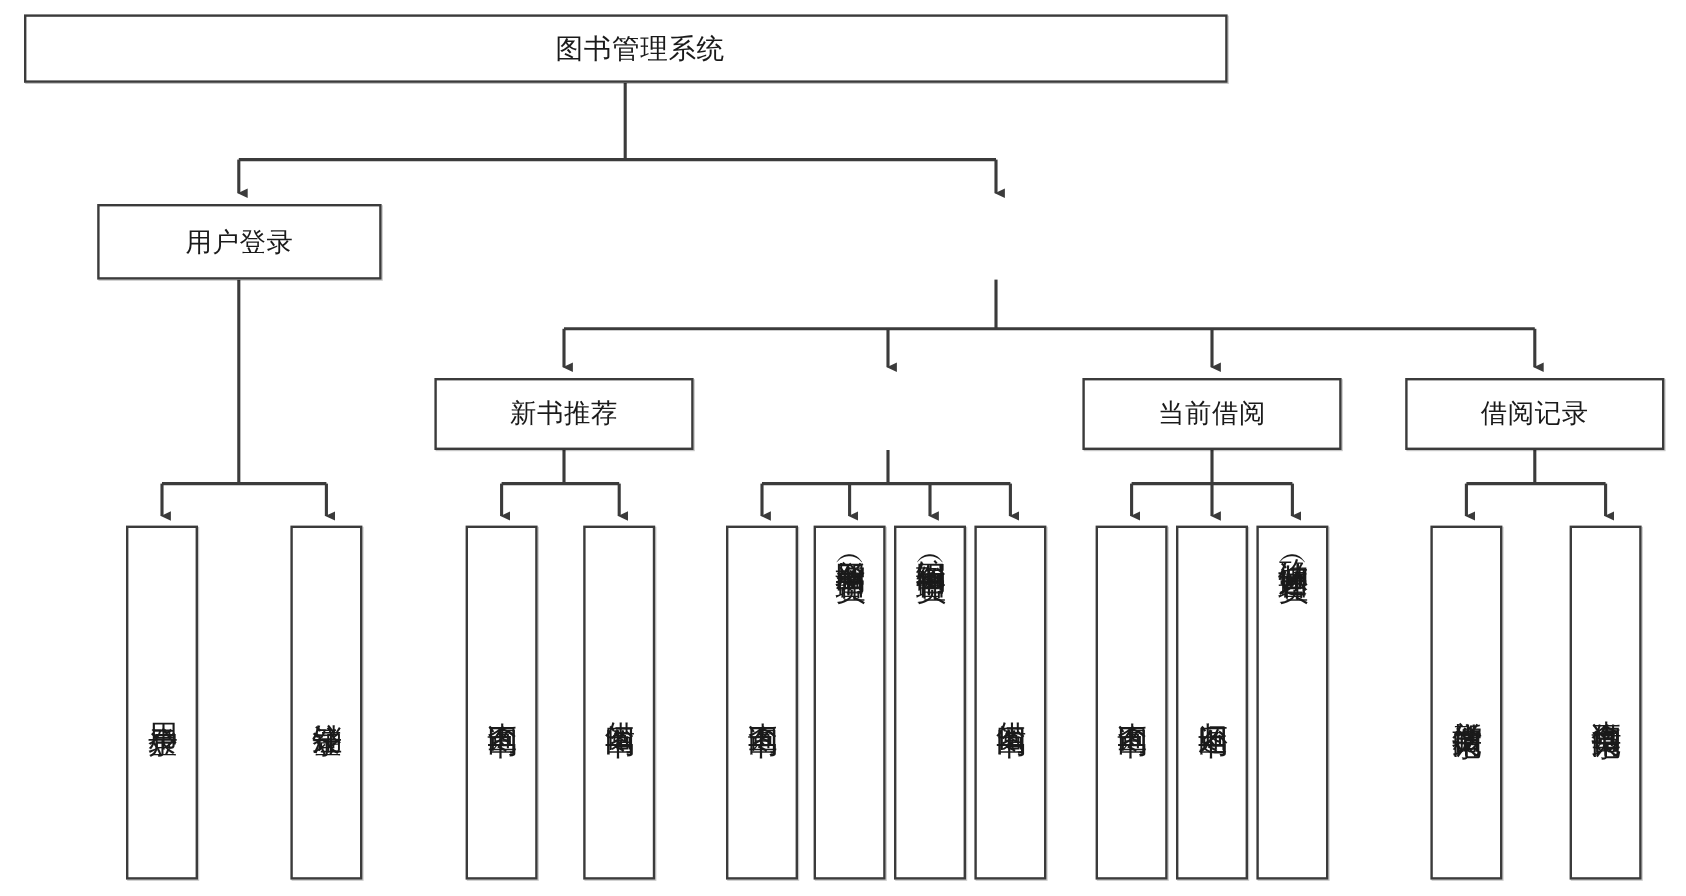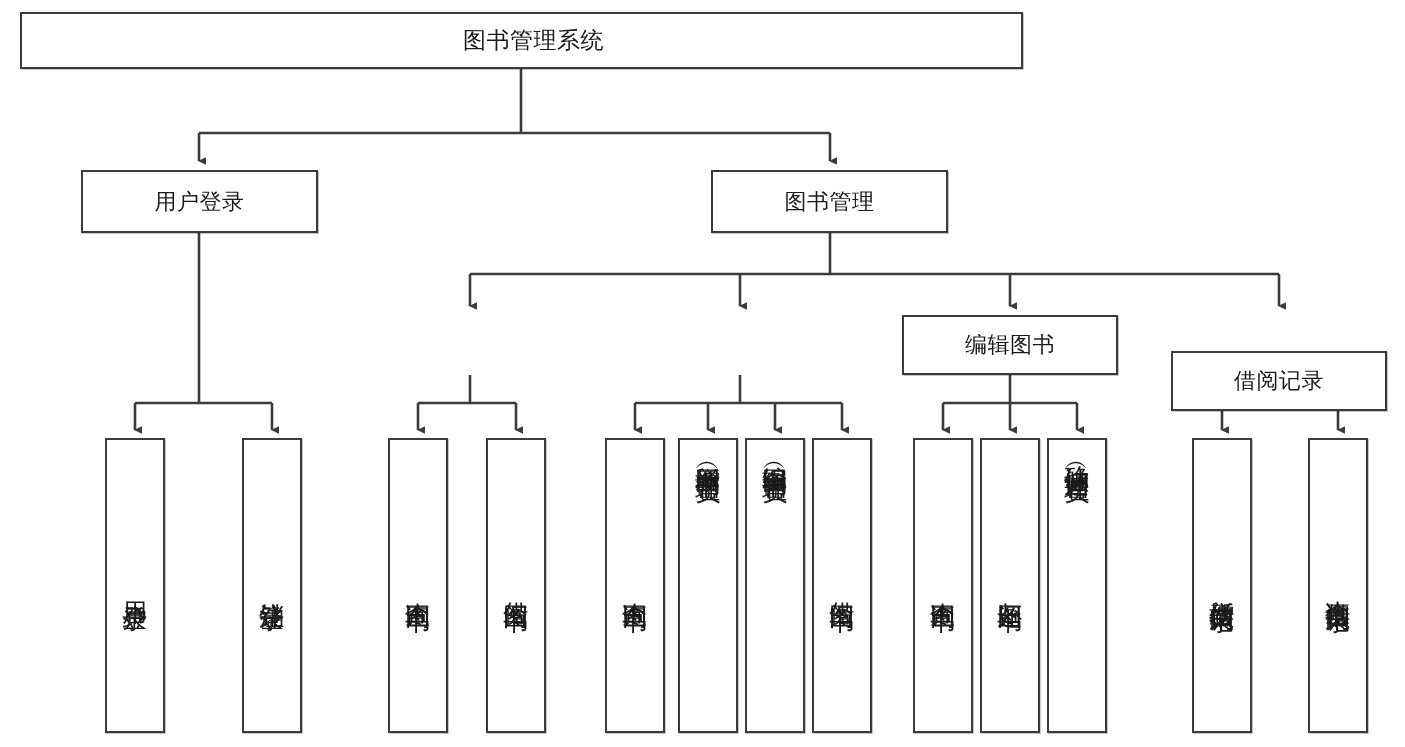--- a/index.html
+++ b/index.html
@@ -133,28 +133,28 @@
     </g>
   </svg>
 
   <div class="node horizontal root" style="left:20px; top:12px; width:1003px; height:57px;">
     <span class="label">图书管理系统</span>
   </div>
 
   <div class="node horizontal" style="left:81px; top:170px; width:237px; height:63px;">
     <span class="label">用户登录</span>
   </div>
-  <div class="node horizontal" style="left:711px; top:170px; width:237px; height:63px;">
-    <span class="label">图书管理</span>
-  </div>
-
+
+  <div class="node horizontal" style="left:362px; top:315px; width:216px; height:60px;">
+    <span class="label">新书推荐</span>
+  </div>
   <div class="node horizontal" style="left:902px; top:315px; width:216px; height:60px;">
-    <span class="label">编辑图书</span>
-  </div>
-  <div class="node horizontal" style="left:1171px; top:315px; width:216px; height:60px;margin-top:36px;">
+    <span class="label">当前借阅</span>
+  </div>
+  <div class="node horizontal" style="left:1171px; top:315px; width:216px; height:60px;">
     <span class="label">借阅记录</span>
   </div>
 
   <div class="node vertical center" style="left:105px; top:438px; width:60px; height:295px;">
     <span class="label">用户登录</span>
   </div>
   <div class="node vertical center" style="left:242px; top:438px; width:60px; height:295px;">
     <span class="label">注销登录</span>
   </div>
 

